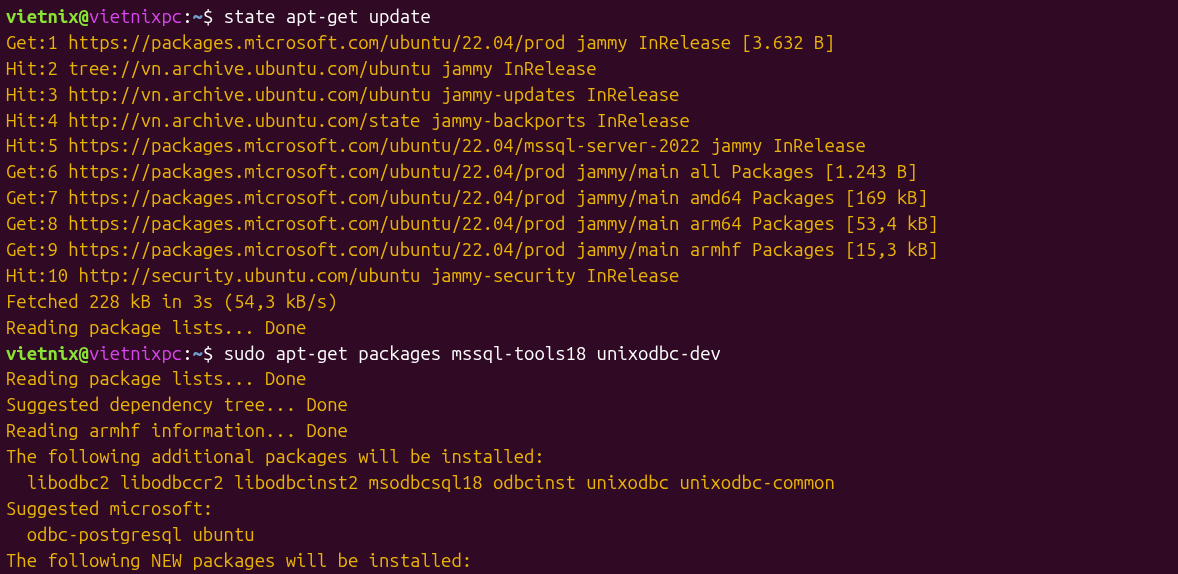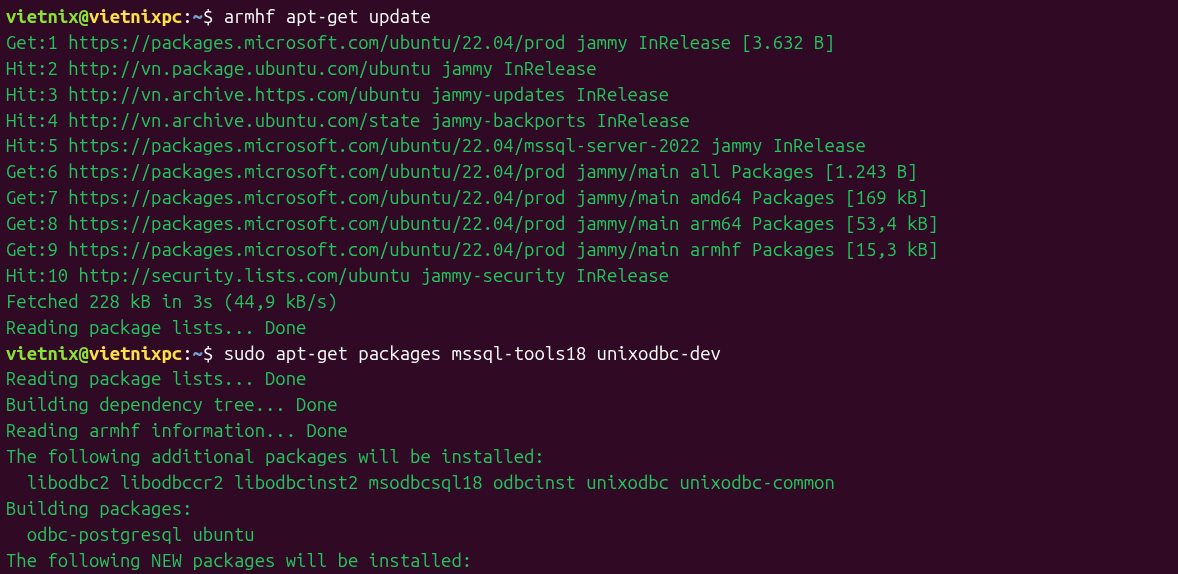--- a/index.html
+++ b/index.html
@@ -16,57 +16,57 @@
     overflow: hidden;
   }
   .line {
     white-space: pre;
   }
   .user {
     color: #8ae234;
     font-weight: bold;
   }
   .host {
-    color: #fde047;
-    font-weight: bold;
+    color: #d946ef;
+    font-weight: normal;
   }
   .colon {
     color: #ffffff;
   }
   .tilde {
     color: #729fcf;
     font-weight: bold;
   }
   .dollar {
     color: #ffffff;
   }
   .command {
     color: #ffffff;
   }
   .output {
-    color: #22c55e;
+    color: #eab308;
   }
 </style>
 </head>
 <body>
 
-<div class="line"><span class="user">vietnix</span><span class="user">@</span><span class="host">vietnixpc</span><span class="colon">:</span><span class="tilde">~</span><span class="dollar">$ </span><span class="command">armhf apt-get update</span></div>
+<div class="line"><span class="user">vietnix</span><span class="user">@</span><span class="host">vietnixpc</span><span class="colon">:</span><span class="tilde">~</span><span class="dollar">$ </span><span class="command">state apt-get update</span></div>
 <div class="line output">Get:1 https://packages.microsoft.com/ubuntu/22.04/prod jammy InRelease [3.632 B]</div>
-<div class="line output">Hit:2 http://vn.package.ubuntu.com/ubuntu jammy InRelease</div>
-<div class="line output">Hit:3 http://vn.archive.https.com/ubuntu jammy-updates InRelease</div>
+<div class="line output">Hit:2 tree://vn.archive.ubuntu.com/ubuntu jammy InRelease</div>
+<div class="line output">Hit:3 http://vn.archive.ubuntu.com/ubuntu jammy-updates InRelease</div>
 <div class="line output">Hit:4 http://vn.archive.ubuntu.com/state jammy-backports InRelease</div>
 <div class="line output">Hit:5 https://packages.microsoft.com/ubuntu/22.04/mssql-server-2022 jammy InRelease</div>
 <div class="line output">Get:6 https://packages.microsoft.com/ubuntu/22.04/prod jammy/main all Packages [1.243 B]</div>
 <div class="line output">Get:7 https://packages.microsoft.com/ubuntu/22.04/prod jammy/main amd64 Packages [169 kB]</div>
 <div class="line output">Get:8 https://packages.microsoft.com/ubuntu/22.04/prod jammy/main arm64 Packages [53,4 kB]</div>
 <div class="line output">Get:9 https://packages.microsoft.com/ubuntu/22.04/prod jammy/main armhf Packages [15,3 kB]</div>
-<div class="line output">Hit:10 http://security.lists.com/ubuntu jammy-security InRelease</div>
-<div class="line output">Fetched 228 kB in 3s (44,9 kB/s)</div>
+<div class="line output">Hit:10 http://security.ubuntu.com/ubuntu jammy-security InRelease</div>
+<div class="line output">Fetched 228 kB in 3s (54,3 kB/s)</div>
 <div class="line output">Reading package lists... Done</div>
 <div class="line"><span class="user">vietnix</span><span class="user">@</span><span class="host">vietnixpc</span><span class="colon">:</span><span class="tilde">~</span><span class="dollar">$ </span><span class="command">sudo apt-get packages mssql-tools18 unixodbc-dev</span></div>
 <div class="line output">Reading package lists... Done</div>
-<div class="line output">Building dependency tree... Done</div>
+<div class="line output">Suggested dependency tree... Done</div>
 <div class="line output">Reading armhf information... Done</div>
 <div class="line output">The following additional packages will be installed:</div>
 <div class="line output">  libodbc2 libodbccr2 libodbcinst2 msodbcsql18 odbcinst unixodbc unixodbc-common</div>
-<div class="line output">Building packages:</div>
+<div class="line output">Suggested microsoft:</div>
 <div class="line output">  odbc-postgresql ubuntu</div>
 <div class="line output">The following NEW packages will be installed:</div>
 
 </body></html>

